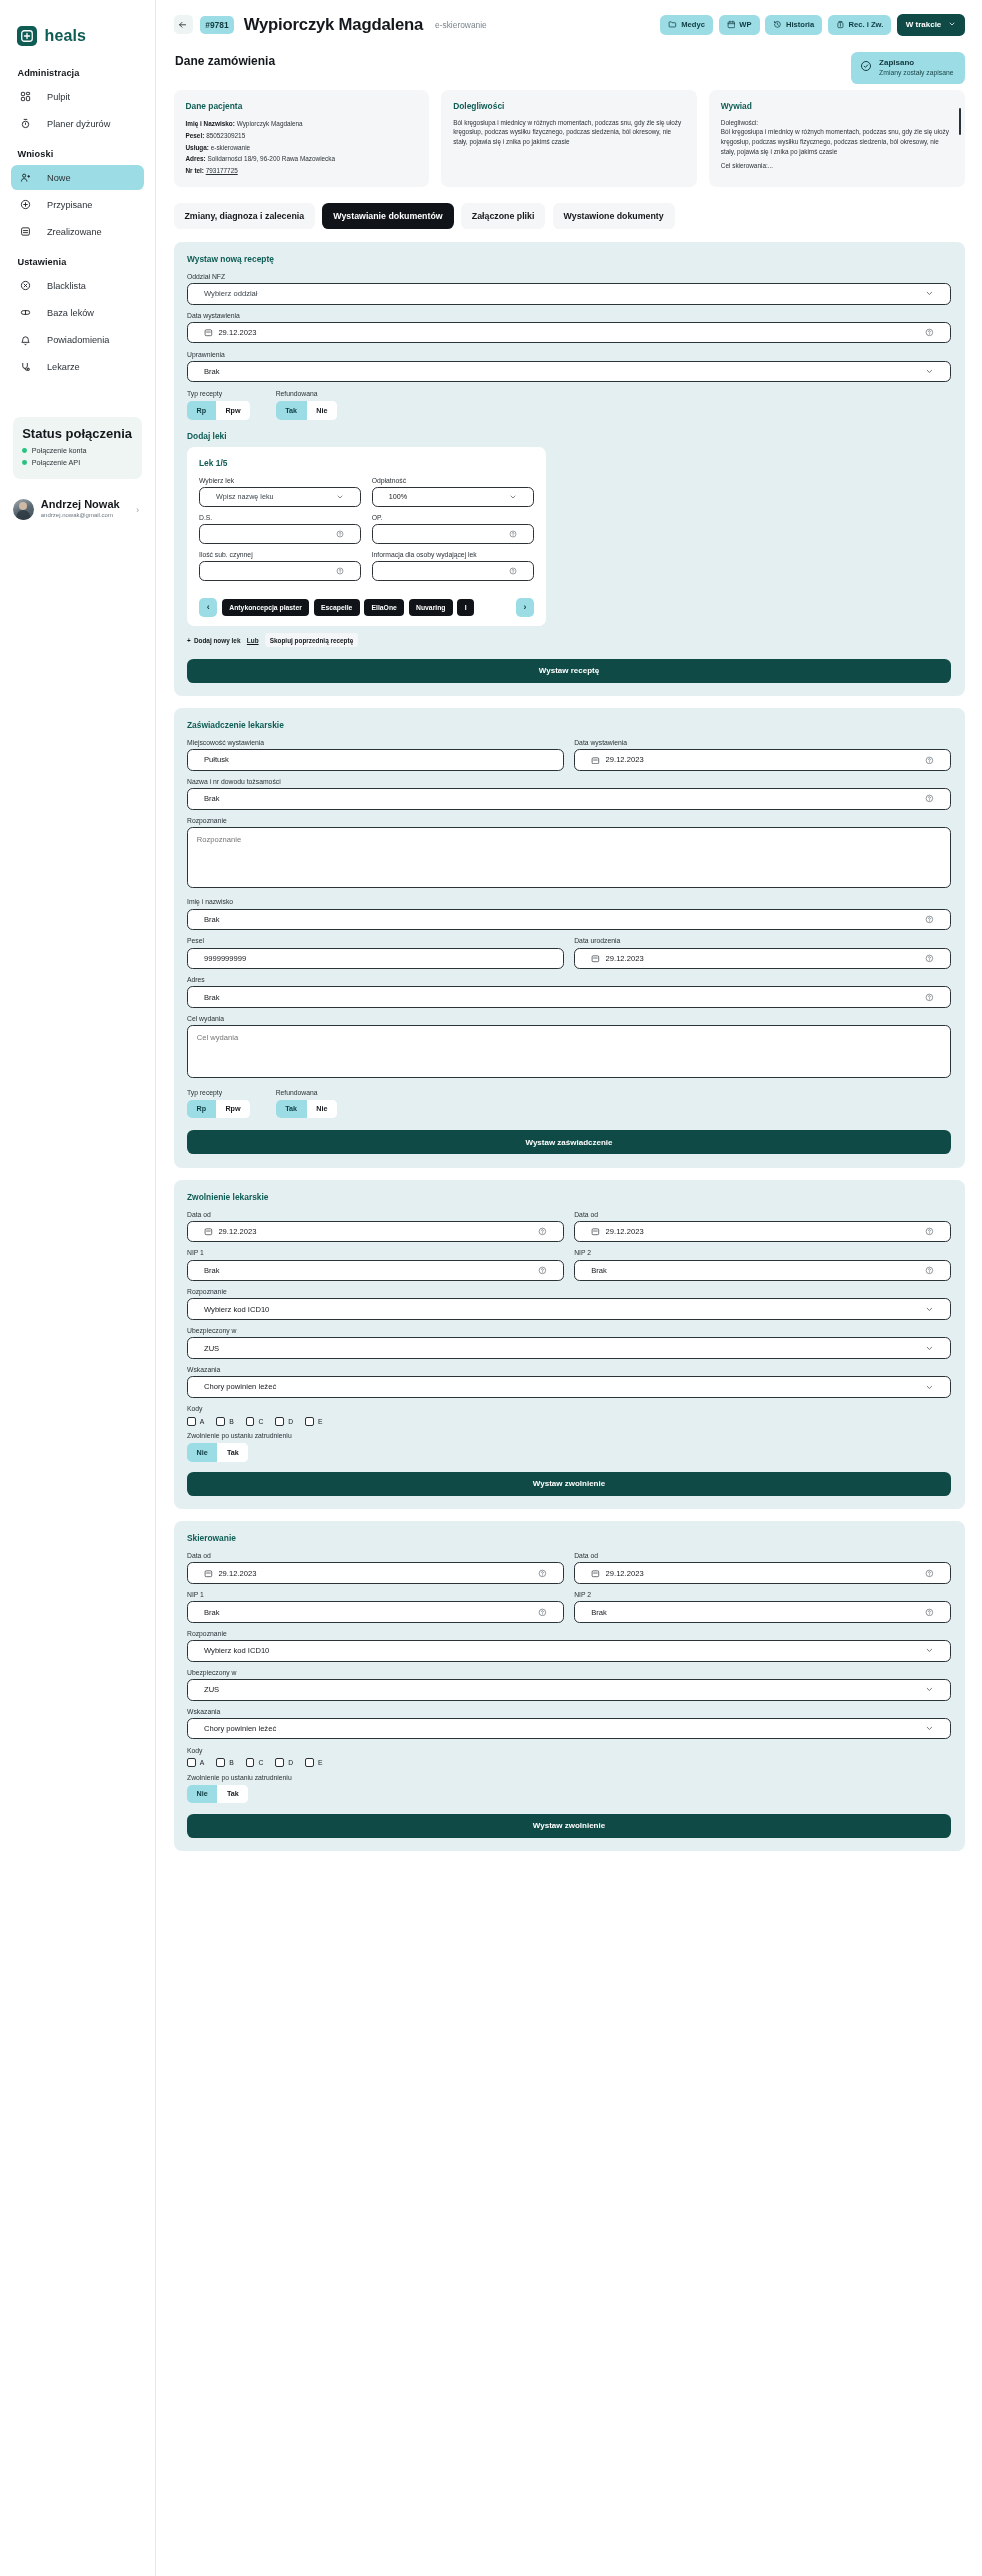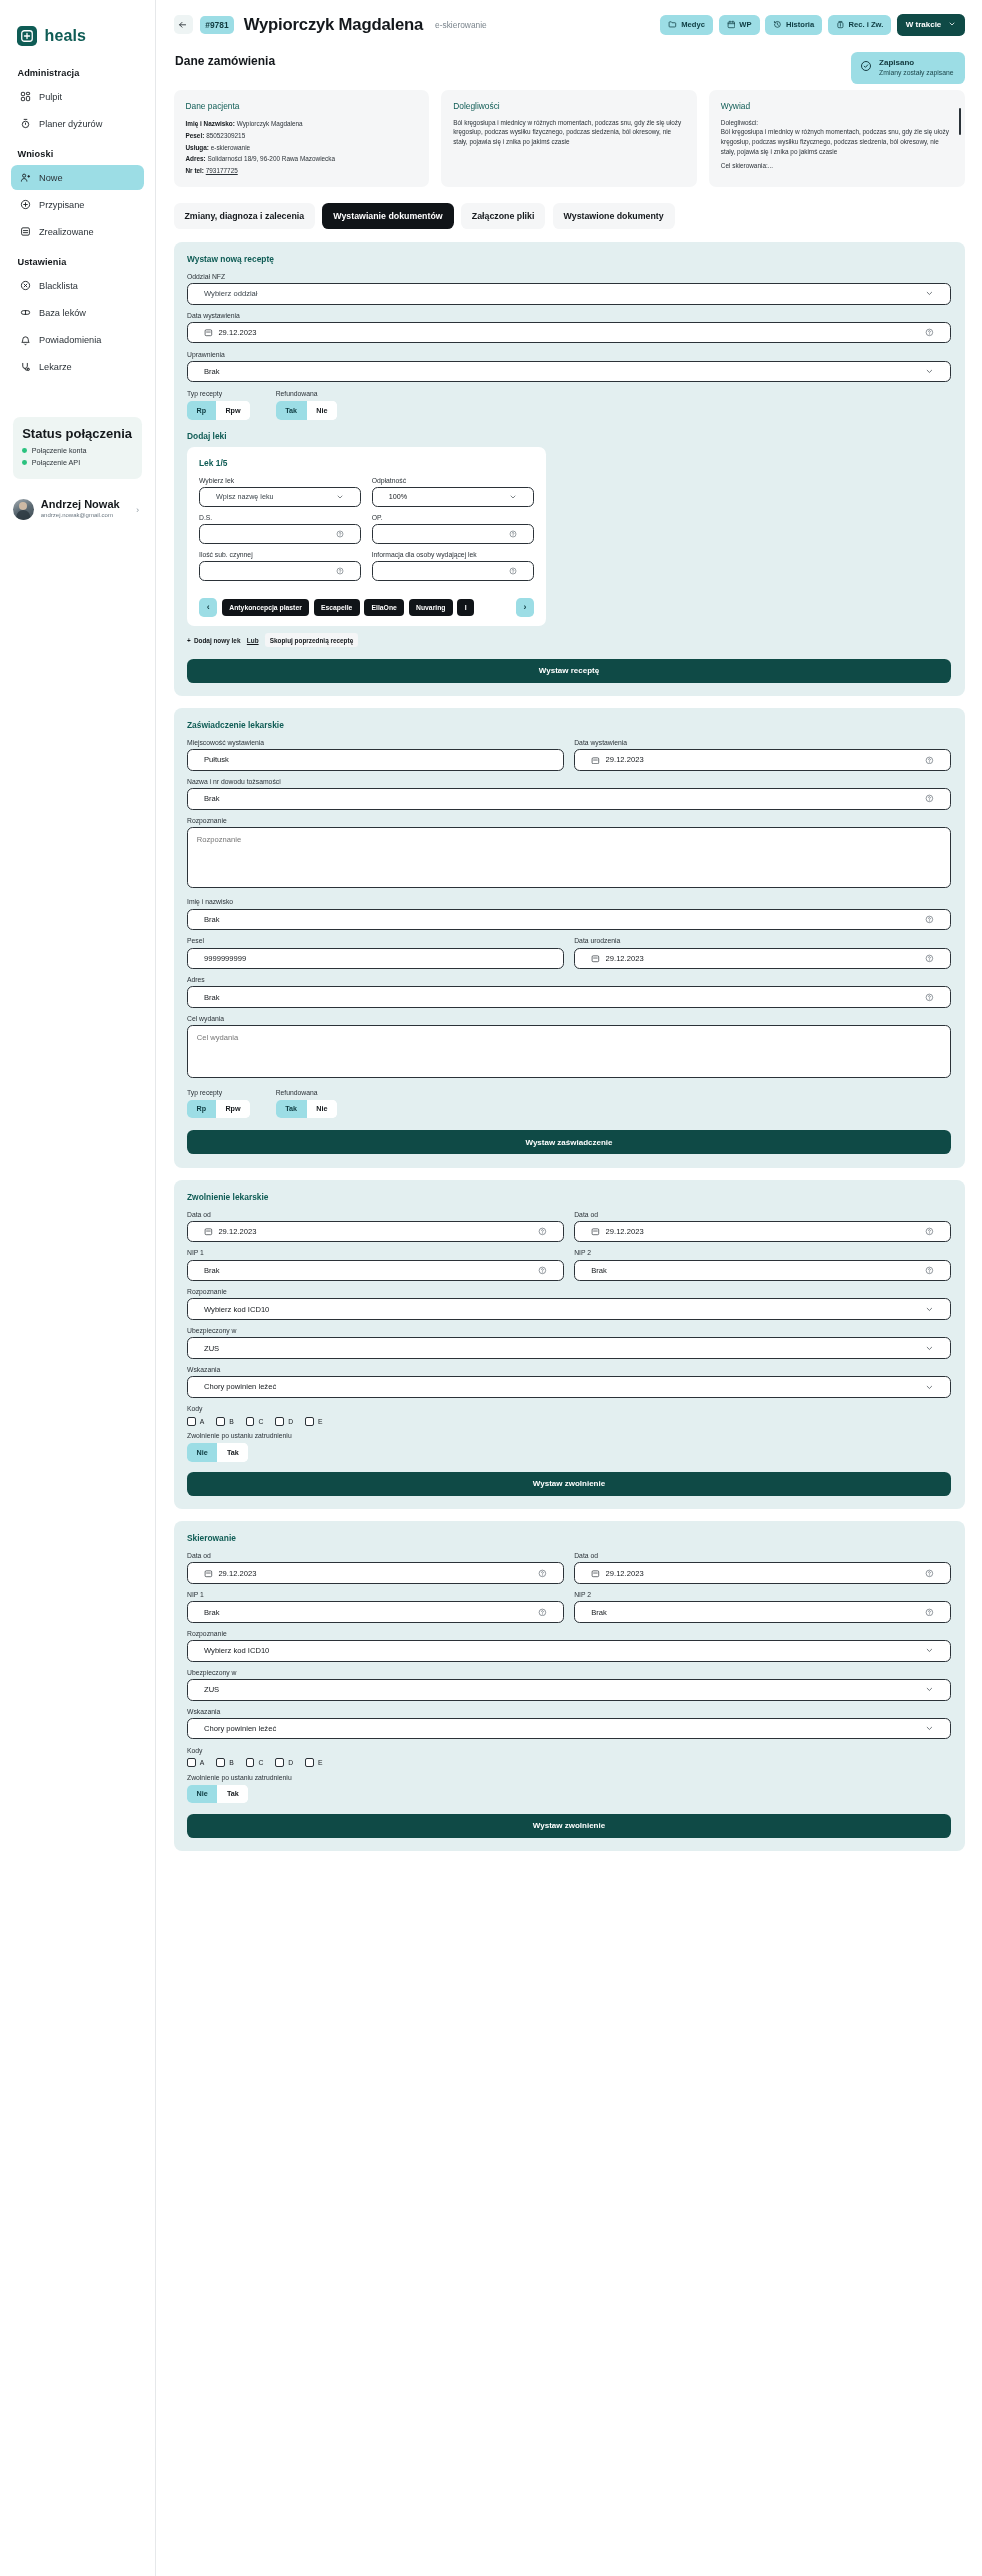--- a/index.html
+++ b/index.html
@@ -28,21 +28,21 @@
     display: flex; align-items: center; justify-content: center; flex: 0 0 20px;
   }
   .brand-mark svg { display: block; }
   .brand-name { font-size: 16px; font-weight: 700; color: #0f5c55; letter-spacing: 0.1px; }
 
   .nav-group-title {
     font-size: 9.2px; font-weight: 700; color: #14181c;
     margin: 12.7px 0 6.4px 6.4px; letter-spacing: 0.1px;
   }
   .nav-item {
-    display: flex; align-items: center; gap: 8px;
+    display: flex; align-items: center; gap: 16px;
     padding: 6.4px 8px; border-radius: 6.4px; margin-bottom: 2.4px;
     font-size: 9.2px; color: #2b3238; cursor: pointer;
   }
   .nav-item .ico { width: 12px; height: 12px; flex: 0 0 12px; display: flex; align-items: center; justify-content: center; }
   .nav-item .ico svg { display: block; }
   .nav-item.active { background: #9cdde5; }
 
   .status-card {
     background: #eef5f3; border-radius: 7.2px; padding: 8.8px 9.6px;
     margin: 37px 1.6px 16px 1.6px;
@@ -112,21 +112,21 @@
     background: #9cdde5; border-radius: 6.4px; padding: 6.4px 11px 6.4px 8.8px;
   }
   .toast-txt-1 { font-size: 8px; font-weight: 700; color: #11373c; line-height: 1.3; }
   .toast-txt-2 { font-size: 6.8px; color: #1d474c; line-height: 1.3; }
 
   .cards { display: flex; gap: 12px; margin-bottom: 16px; }
   .info-card {
     flex: 1; min-width: 0; background: #f5f6f7; border-radius: 7.2px;
     padding: 10.4px 12px; min-height: 77px; position: relative;
   }
-  .info-card h4 { font-size: 8.4px; font-weight: 400; color: #0f5c55; margin-bottom: 7.2px; }
+  .info-card h4 { font-size: 8.4px; font-weight: 700; color: #0f5c55; margin-bottom: 7.2px; }
   .kv { font-size: 6.4px; color: #2b3238; line-height: 1.85; }
   .kv b { font-weight: 700; color: #14181c; }
   .kv a { color: #2b3238; text-decoration: underline; }
   .para { font-size: 6.4px; color: #2b3238; line-height: 1.5; }
   .scroll-ind {
     position: absolute; right: 4px; top: 17.5px; width: 2px; height: 27px;
     background: #2a3238; border-radius: 1.6px;
   }
 
   .tabs { display: flex; gap: 7.2px; margin: 4.8px 0 12.7px 0; }

